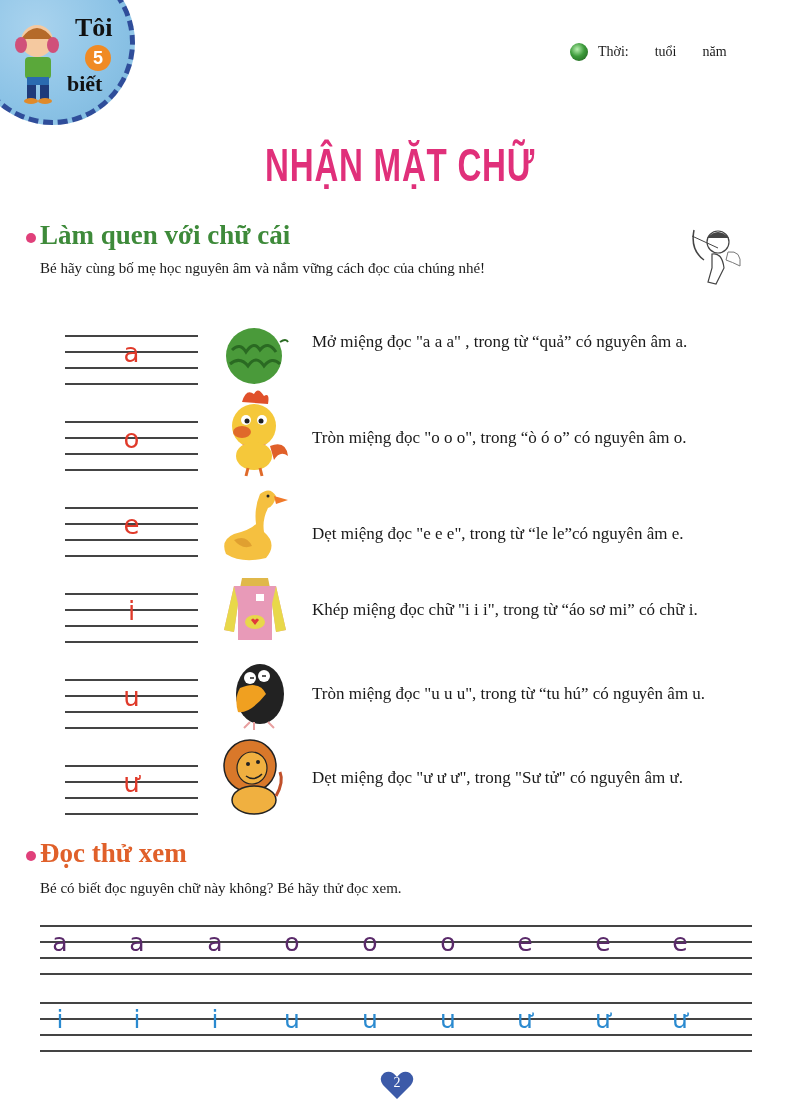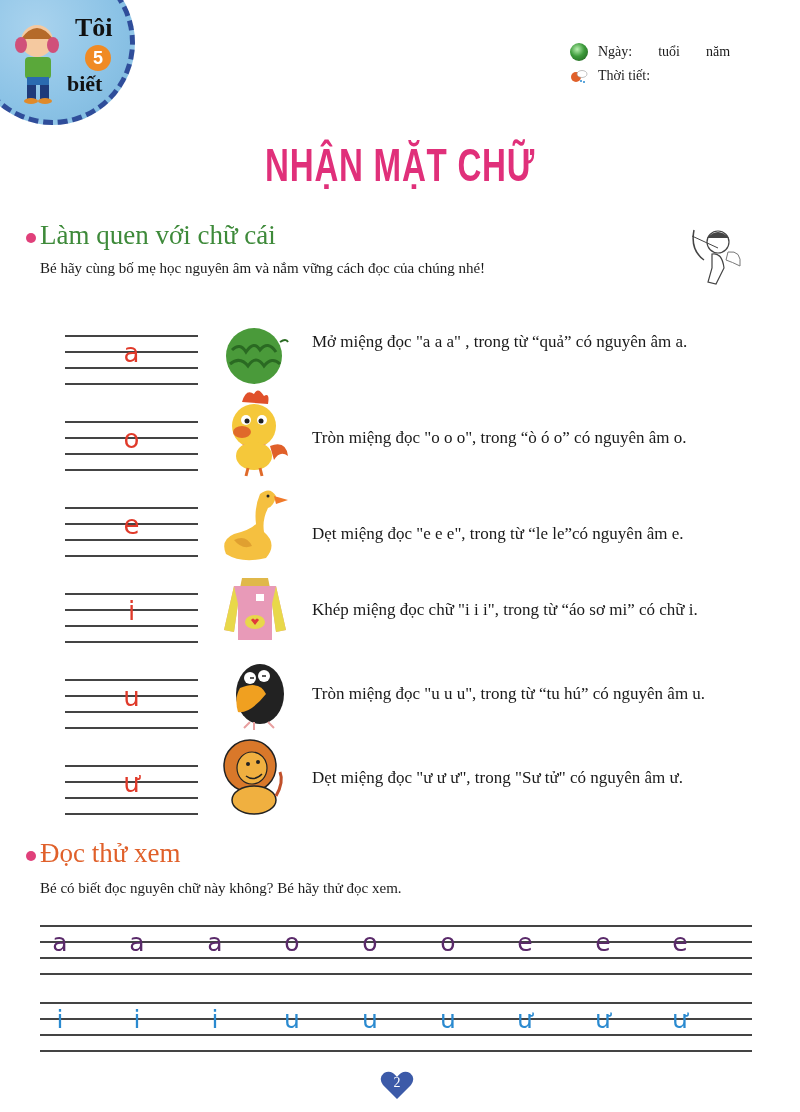--- a/index.html
+++ b/index.html
@@ -22,21 +22,21 @@
   .meta-icon { width: 18px; height: 18px; margin-right: 10px; }
   .globe { border-radius: 50%; background: radial-gradient(circle at 40% 35%, #b8f0b0 0%, #3c9a3a 45%, #1d5a1d 100%); }
   .meta-gap { display: inline-block; width: 26px; }
 
   
   .title { position: absolute; left: 0; width: 800px; top: 138px; text-align: center;
            font: bold 46px "Liberation Sans", sans-serif; color: #e0307a; letter-spacing: 1px;
            transform: scaleX(0.72); transform-origin: 400px 0; }
 
   
-  .section-head { position: absolute; left: 26px; display: flex; align-items: center; font-weight: normal; font-size: 27px; }
+  .section-head { position: absolute; left: 26px; display: flex; align-items: center; font-weight: bold; font-size: 27px; }
   .bullet { width: 10px; height: 10px; border-radius: 50%; background: #e0407a; margin-right: 4px; margin-top: 4px; }
   .sec1 { top: 220px; color: #3e8a3a; }
   .sec2 { top: 838px; color: #e0602a; }
   .intro { position: absolute; left: 40px; font-size: 15px; color: #1a1a1a; }
   .intro1 { top: 260px; }
   .intro2 { top: 880px; }
 
   .cupid { position: absolute; left: 688px; top: 224px; width: 56px; height: 66px; }
 
   
@@ -73,34 +73,25 @@
     <ellipse cx="32" cy="88" rx="7" ry="3" fill="#e08a2a"></ellipse>
   </svg>
   <div class="badge-toi" style="left:100px;top:48px;">Tôi</div>
   <div class="badge-five" style="left:110px;top:80px;">5</div>
   <div class="badge-tuoi" style="left:92px;top:106px;">biết</div>
 </div>
 
 <div class="meta">
   <div class="meta-row">
     <span class="meta-icon globe"></span>
-    <span>Ngày:</span>
+    <span>Thời:</span>
     <span class="meta-gap"></span>
     <span>tuổi</span>
     <span class="meta-gap"></span>
     <span>năm</span>
-  </div>
-  <div class="meta-row">
-    <svg class="meta-icon" viewBox="0 0 18 18">
-      <circle cx="6" cy="10" r="5" fill="#e0602a"></circle>
-      <ellipse cx="12" cy="7" rx="5" ry="3.5" fill="#ffffff" stroke="#999" stroke-width="0.6"></ellipse>
-      <circle cx="11" cy="14" r="1" fill="#2a8ad0"></circle>
-      <circle cx="14" cy="15" r="1" fill="#2a8ad0"></circle>
-    </svg>
-    <span>Thời tiết:</span>
   </div>
 </div>
 
 <div class="title">NHẬN MẶT CHỮ</div>
 
 <div class="section-head sec1">
   <span class="bullet"></span>
   <span>Làm quen với chữ cái</span>
 </div>
 <div class="intro intro1">Bé hãy cùng bố mẹ học nguyên âm và nắm vững cách đọc của chúng nhé!</div>

